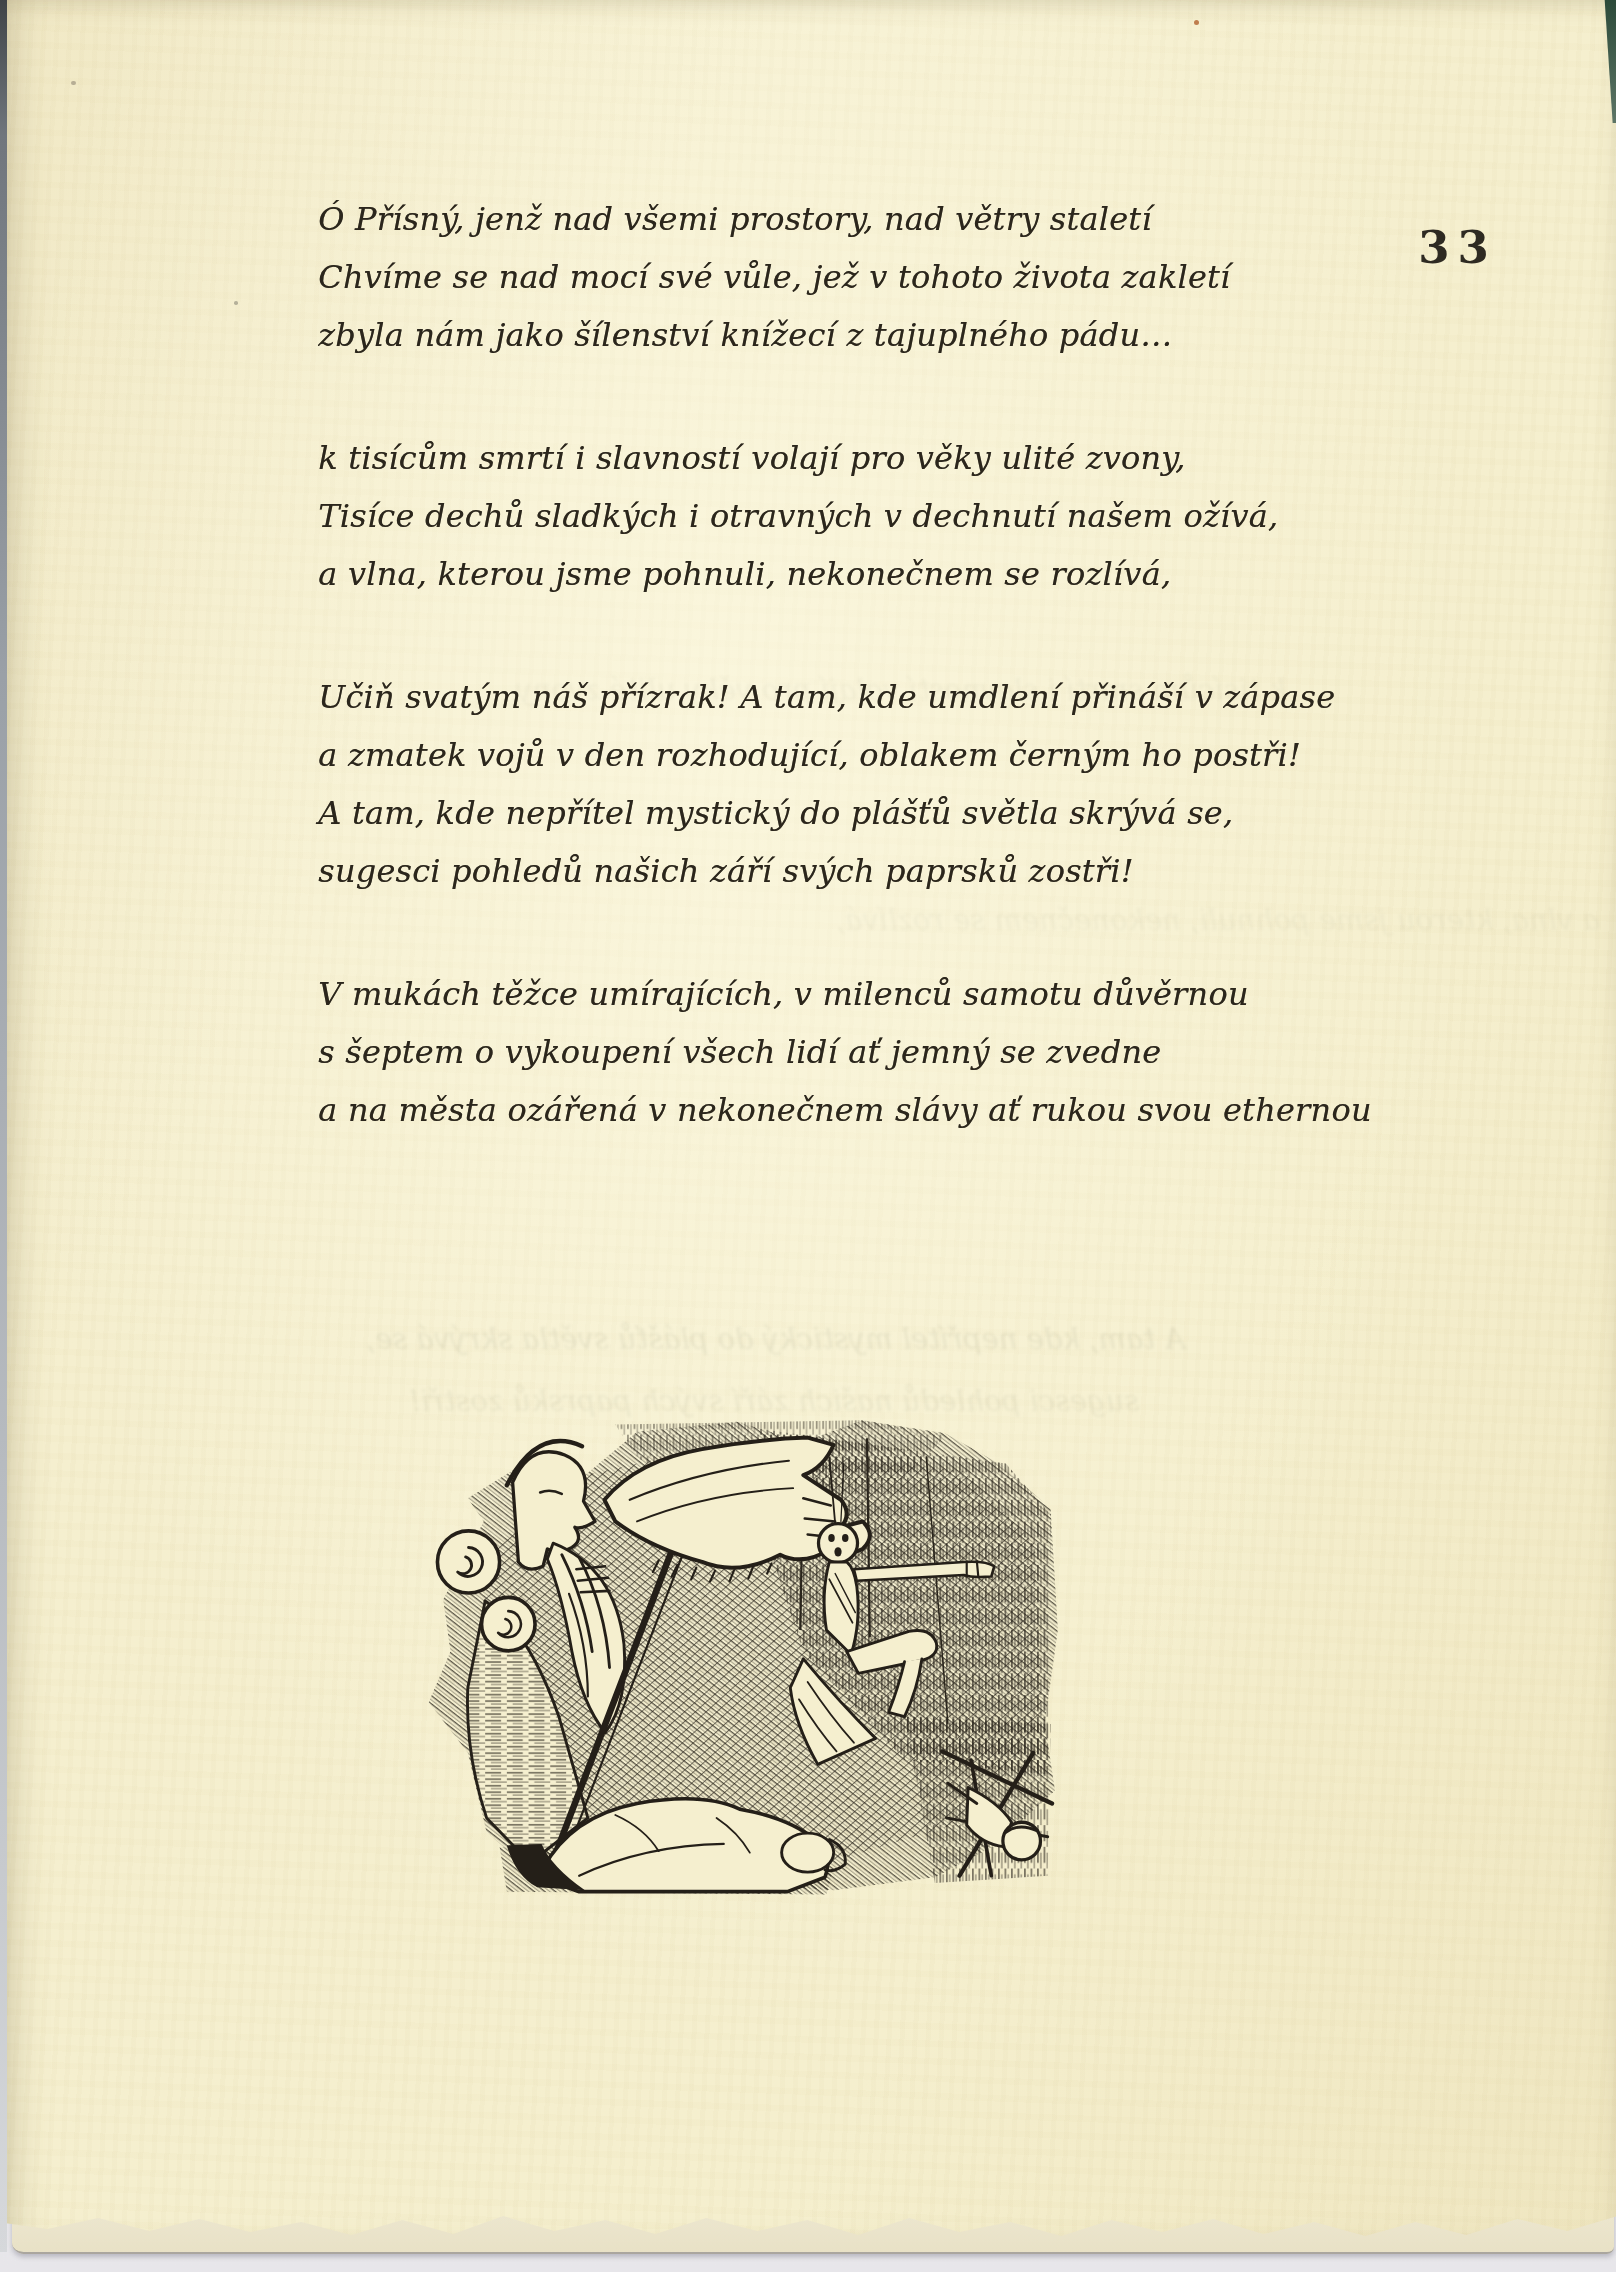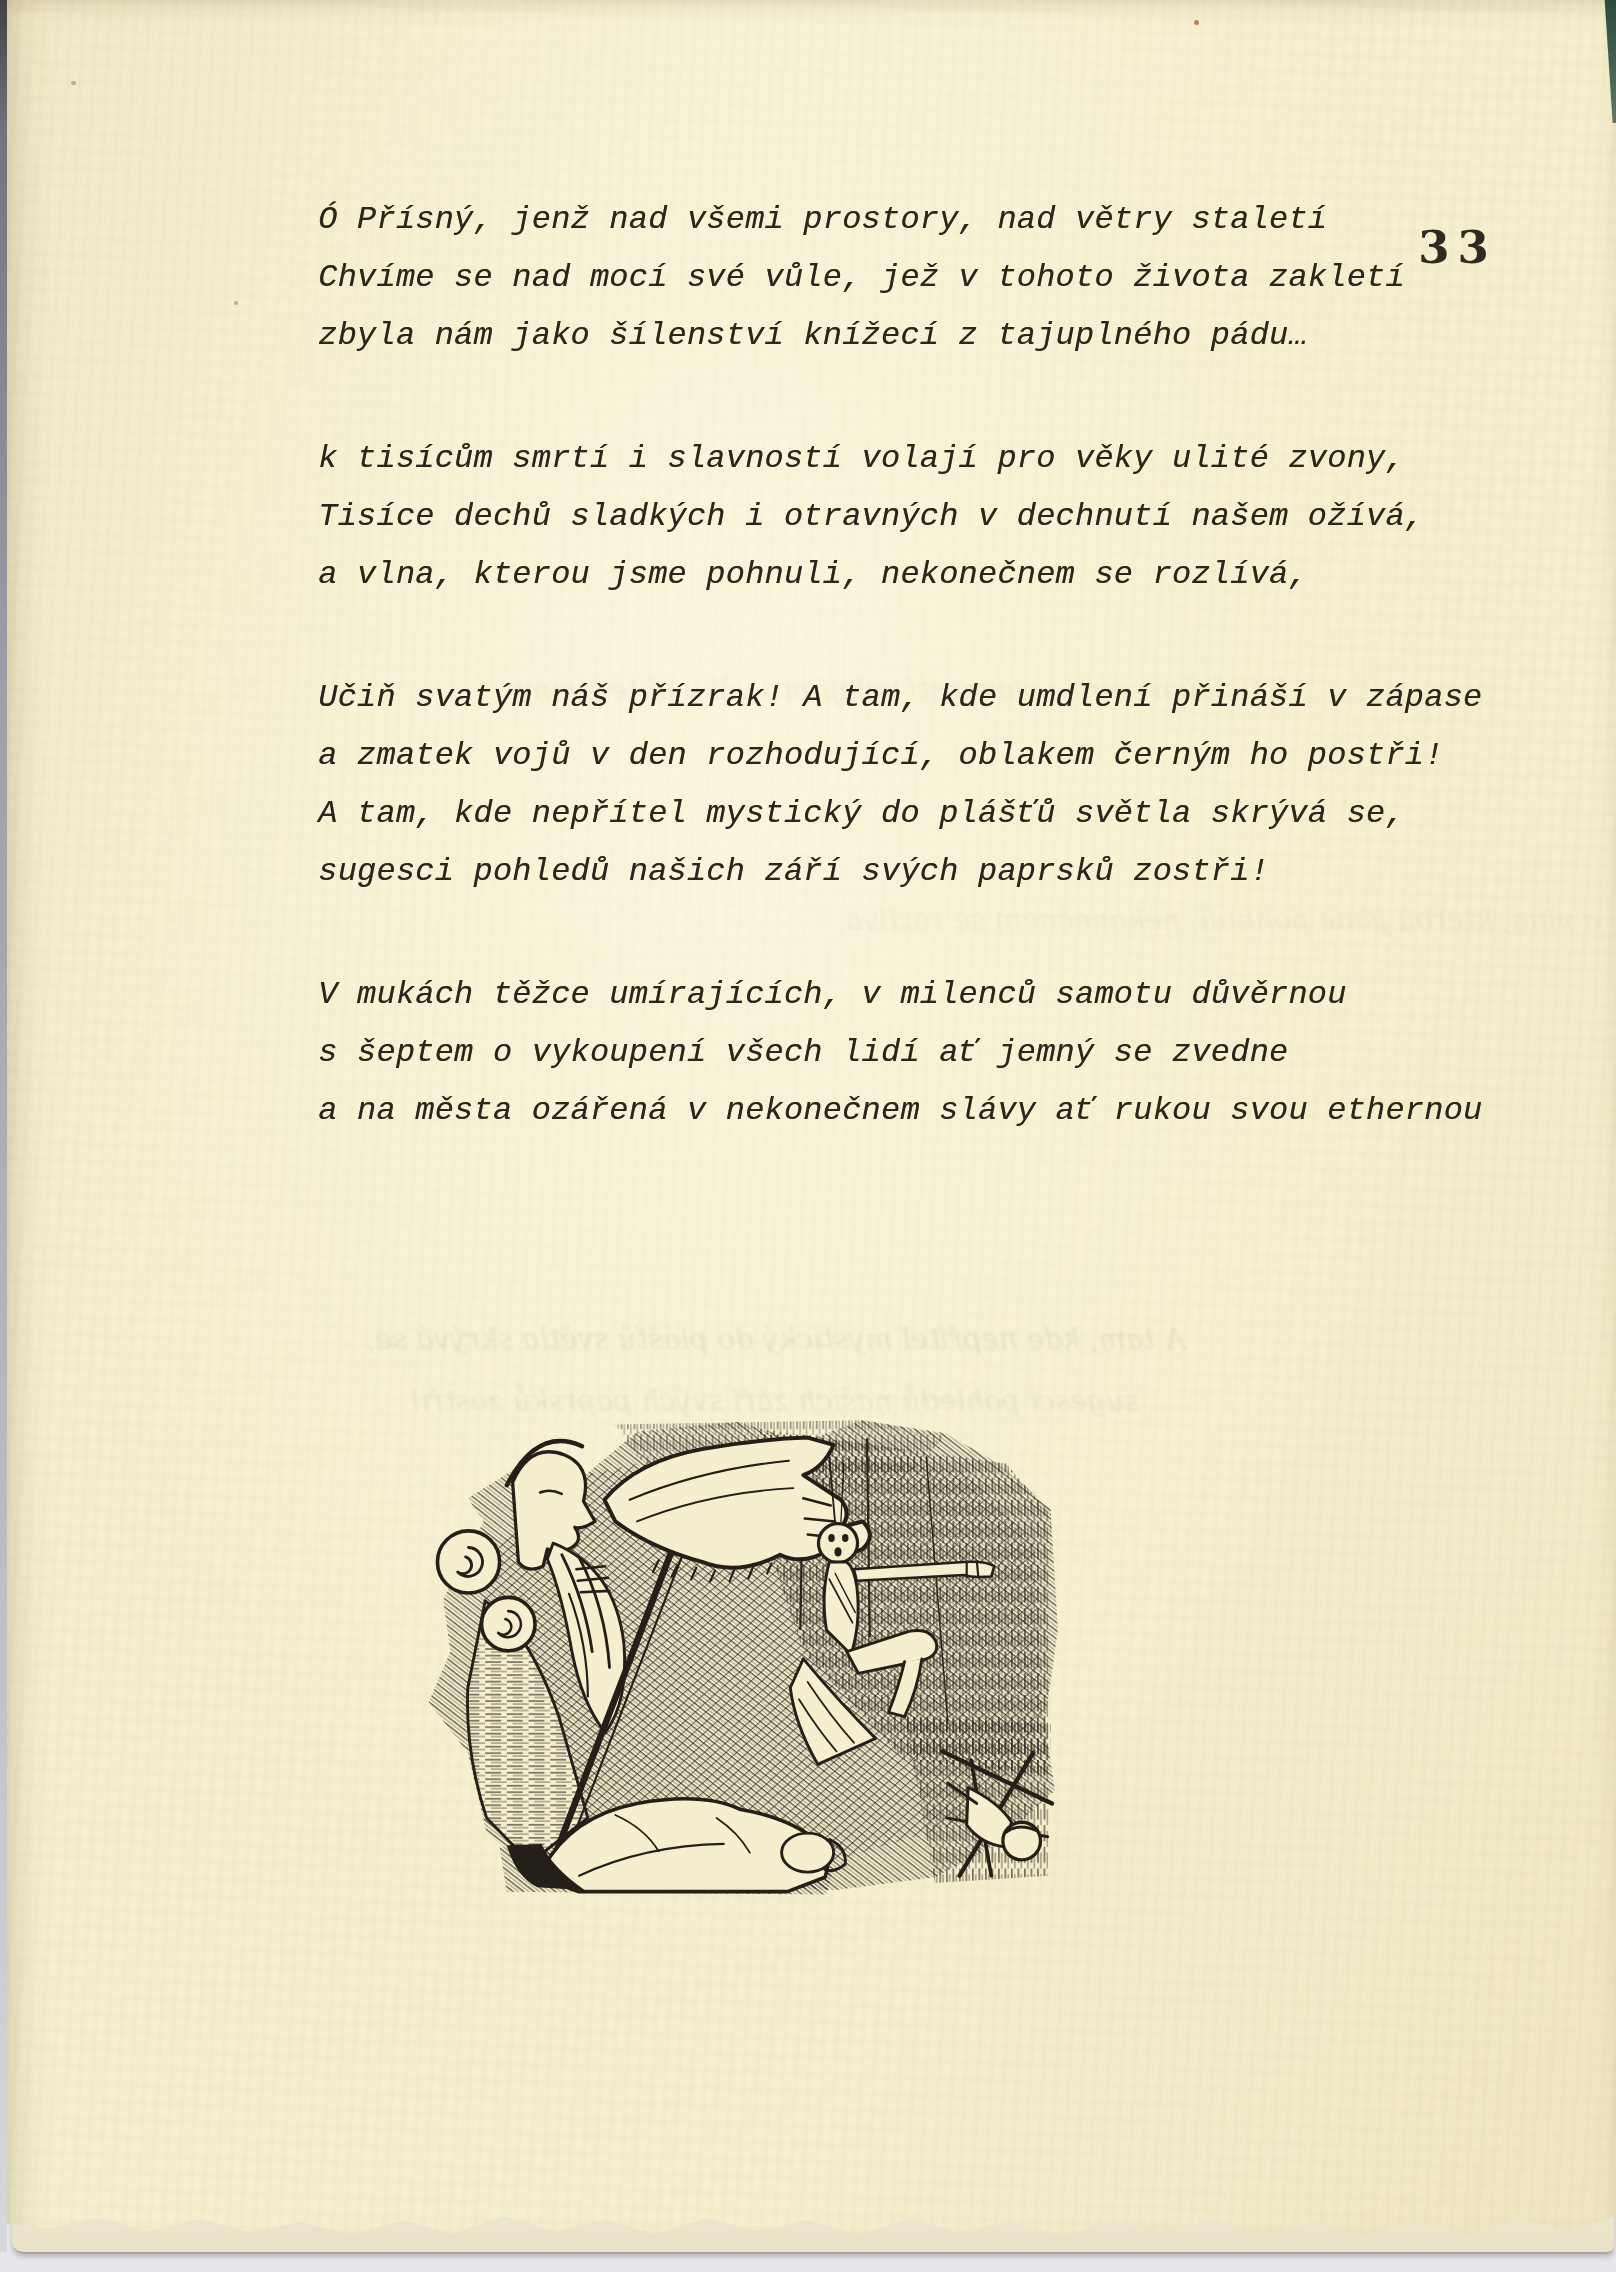--- a/index.html
+++ b/index.html
@@ -33,21 +33,21 @@
   
   .corner-green{position:absolute;right:0;top:0;width:14.5px;height:123px;
     background:linear-gradient(#2c4a3a,#5d7566);
     clip-path:polygon(100% 0,15% 0,70% 100%,100% 100%);}
   .page-number{position:absolute;left:1414px;top:221px;
     font-size:45px;font-weight:700;letter-spacing:8px;color:#2e2a22;}
   .poem{position:absolute;left:314px;top:190px;color:#2b261c;}
   .stanza{margin-bottom:65px;}
   .line{height:58px;display:flex;align-items:center;white-space:nowrap;
     font-style:italic;font-size:32px;letter-spacing:0.2px;
-    text-shadow:0 0 0.4px rgba(43,38,28,.55);font-family:Liberation Mono, monospace;}
+    text-shadow:0 0 0.4px rgba(43,38,28,.55);}
   
   .ghost{position:absolute;white-space:nowrap;font-style:italic;font-size:29px;
     color:#6f7158;transform:scaleX(-1);filter:blur(1.4px);pointer-events:none;}
   .g1{top:1322px;left:362px;opacity:.11;}
   .g2{top:1384px;left:405px;opacity:.09;}
   .g3{top:673px;left:507px;opacity:.06;}
   .g4{top:903px;left:832px;opacity:.06;}
   .woodcut{position:absolute;left:394px;top:1413px;}
   .speck{position:absolute;border-radius:50%;}
   .s1{left:1190px;top:20px;width:5px;height:5px;background:#b2622e;opacity:.8;}

